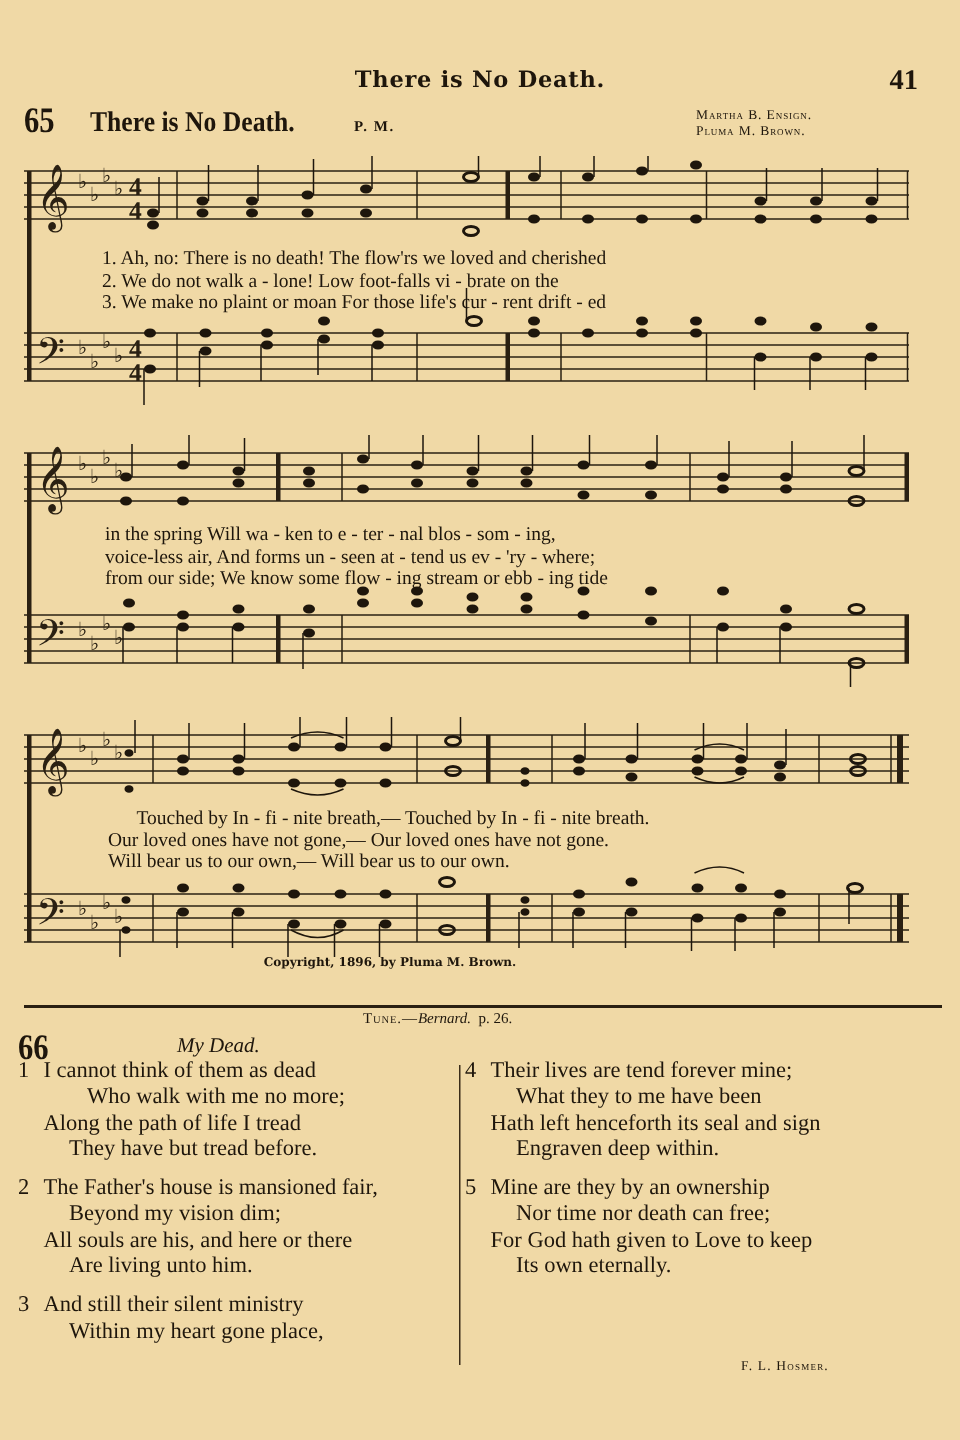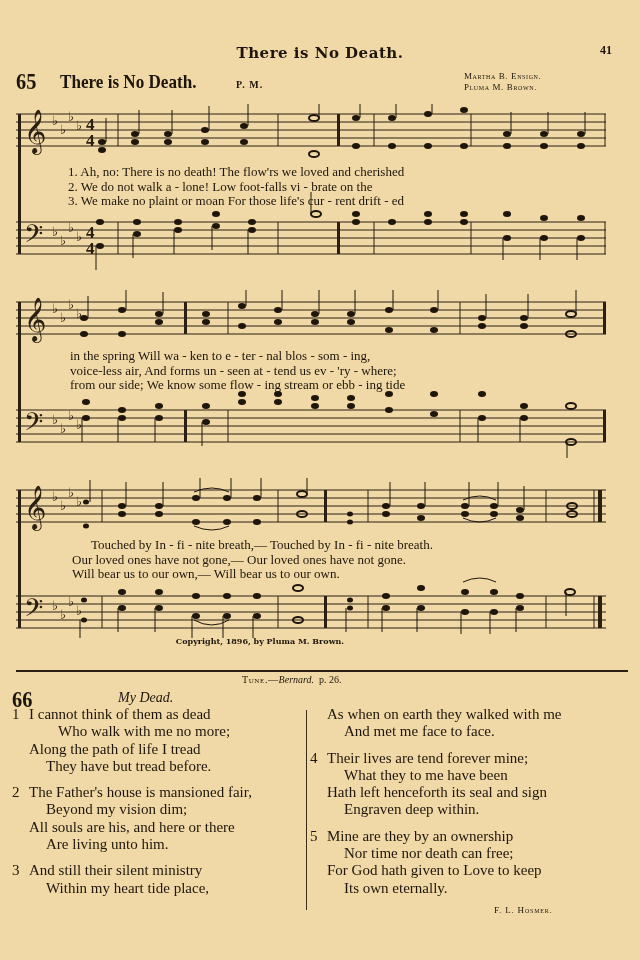--- a/index.html
+++ b/index.html
@@ -9,21 +9,21 @@
     font-family: "Liberation Serif", "DejaVu Serif", serif;
     color: #1e160c;
     position: relative;
   }
   .abs { position: absolute; }
   .running-title {
     left: 0; width: 640px; top: 44px; text-align: center;
     font-family: "DejaVu Serif", serif; font-weight: bold; font-size: 15px;
     letter-spacing: 0.5px;
   }
-  .page-num { right: 28px; top: 43px; font-weight: bold; font-size: 12px; }
+  .page-num { right: 28px; top: 43px; font-weight: bold; font-size: 19px; }
   .hymn-num { left: 16px; top: 68px; font-size: 24px; font-weight: bold; transform: scaleX(0.85); transform-origin: left; }
   .hymn-title { left: 60px; top: 71px; font-size: 19px; font-weight: bold; transform: scaleX(0.9); transform-origin: left; }
   .meter { left: 236px; top: 79px; font-size: 10px; font-weight: bold; letter-spacing: 1px; }
   .credits { left: 464px; top: 71px; font-size: 9px; line-height: 11px; letter-spacing: 0.6px; font-variant: small-caps; }
   .system { left: 16px; width: 594px; }
   .system svg { display: block; }
   .lyrics { position: absolute; left: 0; width: 594px; font-size: 13px; line-height: 14.5px; }
   .lyric-line { position: relative; height: 14.5px; white-space: nowrap; }
   .syl { position: absolute; top: 0; }
   .copyright { left: 0; width: 520px; top: 636px; text-align: center; font-size: 8px; font-weight: bold; font-family: "DejaVu Serif", serif; }
@@ -482,31 +482,27 @@
     <div class="line" style="padding-left:34px">They have but tread before.</div>
   </div>
   <div class="stanza">
     <div class="line"><span class="vnum">2</span><span>The Father's house is mansioned fair,</span></div>
     <div class="line" style="padding-left:34px">Beyond my vision dim;</div>
     <div class="line" style="padding-left:17px">All souls are his, and here or there</div>
     <div class="line" style="padding-left:34px">Are living unto him.</div>
   </div>
   <div class="stanza">
     <div class="line"><span class="vnum">3</span><span>And still their silent ministry</span></div>
-    <div class="line" style="padding-left:34px">Within my heart tide place,</div>
+    <div class="line" style="padding-left:34px">Within my heart gone place,</div>
   </div>
 </div>
 
 <div class="abs col-divider"></div>
 
 <div class="abs col col-right">
-  <div class="stanza">
-    <div class="line" style="padding-left:17px">As when on earth they walked with me</div>
-    <div class="line" style="padding-left:34px">And met me face to face.</div>
-  </div>
   <div class="stanza">
     <div class="line"><span class="vnum">4</span><span>Their lives are tend forever mine;</span></div>
     <div class="line" style="padding-left:34px">What they to me have been</div>
     <div class="line" style="padding-left:17px">Hath left henceforth its seal and sign</div>
     <div class="line" style="padding-left:34px">Engraven deep within.</div>
   </div>
   <div class="stanza">
     <div class="line"><span class="vnum">5</span><span>Mine are they by an ownership</span></div>
     <div class="line" style="padding-left:34px">Nor time nor death can free;</div>
     <div class="line" style="padding-left:17px">For God hath given to Love to keep</div>

